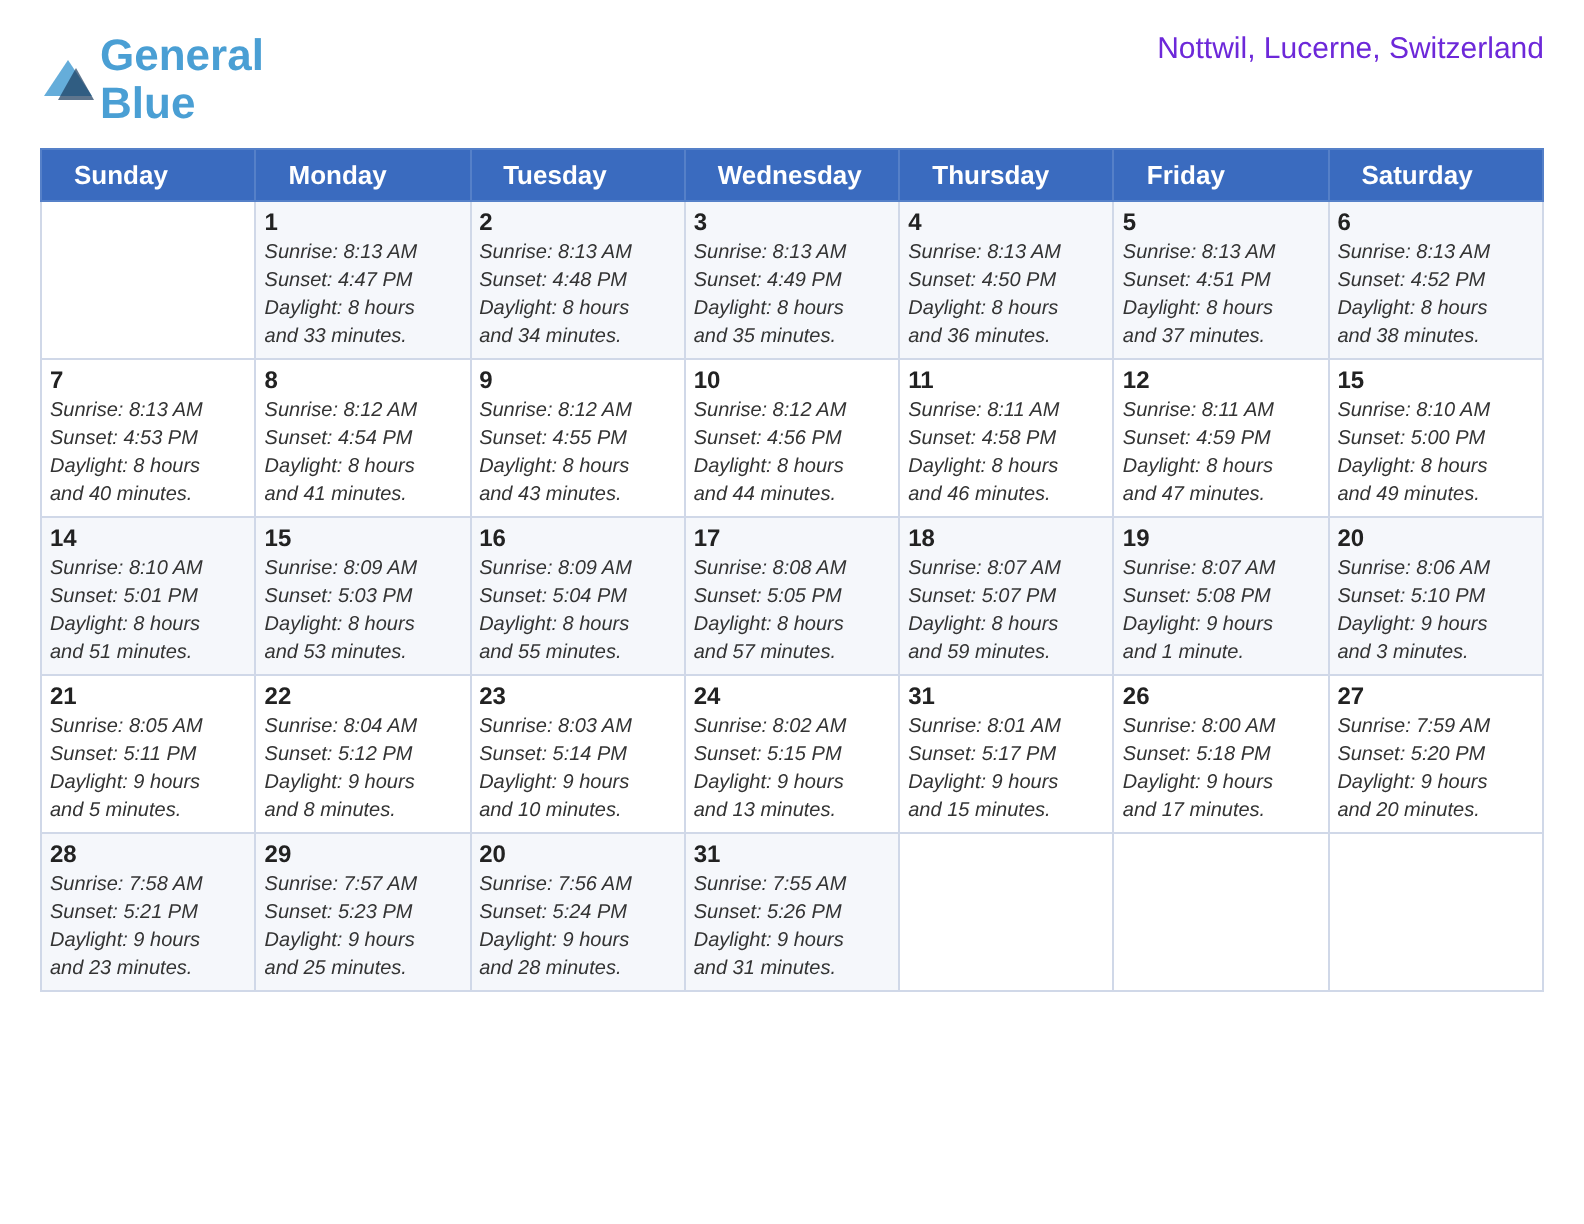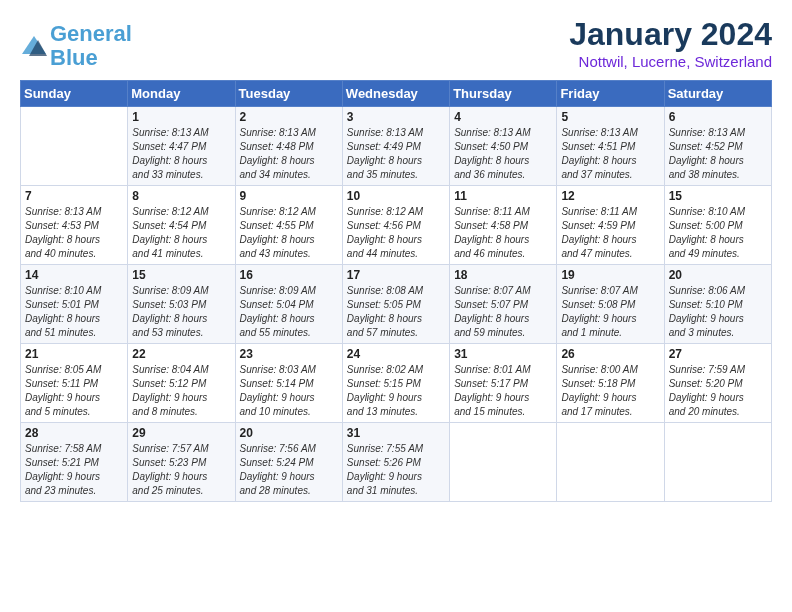--- a/index.html
+++ b/index.html
@@ -10,21 +10,21 @@
       height: 612px;
       overflow: hidden;
     }
     .page {
       width: 792px;
       padding: 16px 20px 10px 20px;
     }
     .header {
       display: flex;
       justify-content: space-between;
-      align-items: flex-end;
+      align-items: flex-start;
       margin-bottom: 10px;
     }
     .logo {
       display: flex;
       align-items: center;
     }
     .logo-text {
       font-size: 22px;
       font-weight: bold;
       color: #1a3a5c;
@@ -53,21 +53,21 @@
     table {
       width: 100%;
       border-collapse: collapse;
       table-layout: fixed;
     }
     thead tr th {
       background-color: #3a6bbf;
       color: #fff;
       font-size: 13px;
       font-weight: bold;
-      padding: 5px 3px;
+      padding: 5px 16px;
       text-align: left;
       border: 1px solid #5580c8;
     }
     tbody tr td {
       vertical-align: top;
       border: 1px solid #d0d8e8;
       padding: 3px 4px;
       font-size: 10px;
       color: #222;
       height: 74px;
@@ -102,21 +102,20 @@
         <rect x="0" y="0" width="28" height="28" fill="white"></rect>
         <polygon points="14,4 26,22 2,22" fill="#4a9fd4" opacity="0.85"></polygon>
         <polygon points="18,8 27,24 9,24" fill="#1a3a5c" opacity="0.7"></polygon>
       </svg>
       <div class="logo-text">
         <div><span>General</span></div>
         <div><span style="color:#4a9fd4">Blue</span></div>
       </div>
     </div>
     <div class="title-block">
-      <div class="month-title">January 2024</div>
       <div class="subtitle">Nottwil, Lucerne, Switzerland</div>
     </div>
   </div>
 
   <table>
     <thead>
       <tr>
         <th>Sunday</th>
         <th>Monday</th>
         <th>Tuesday</th>

